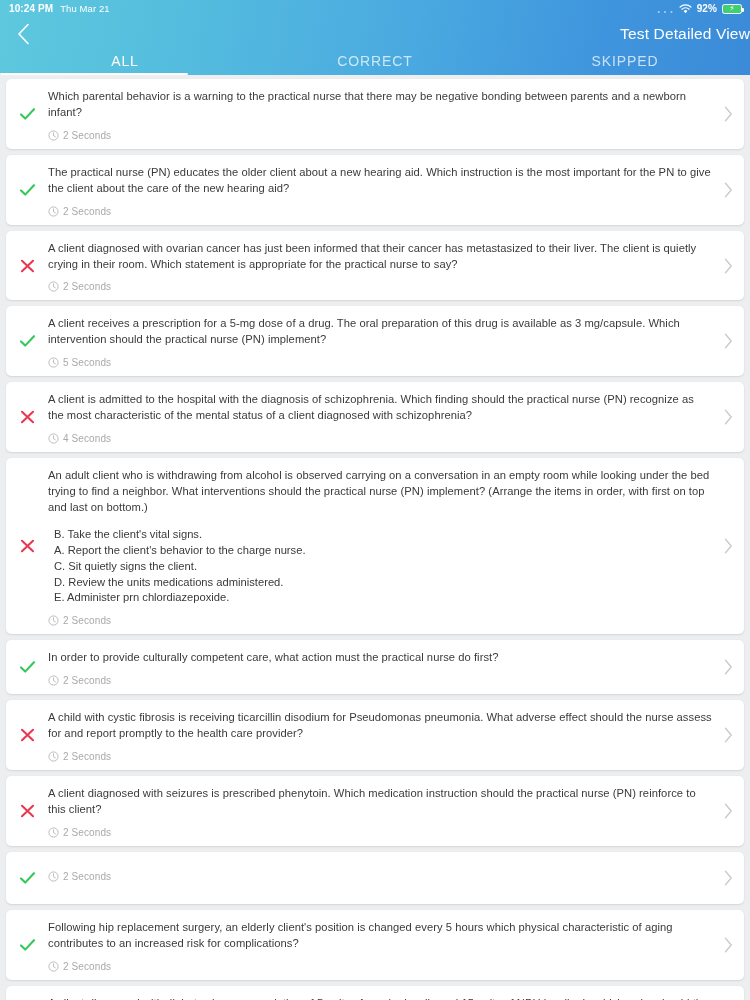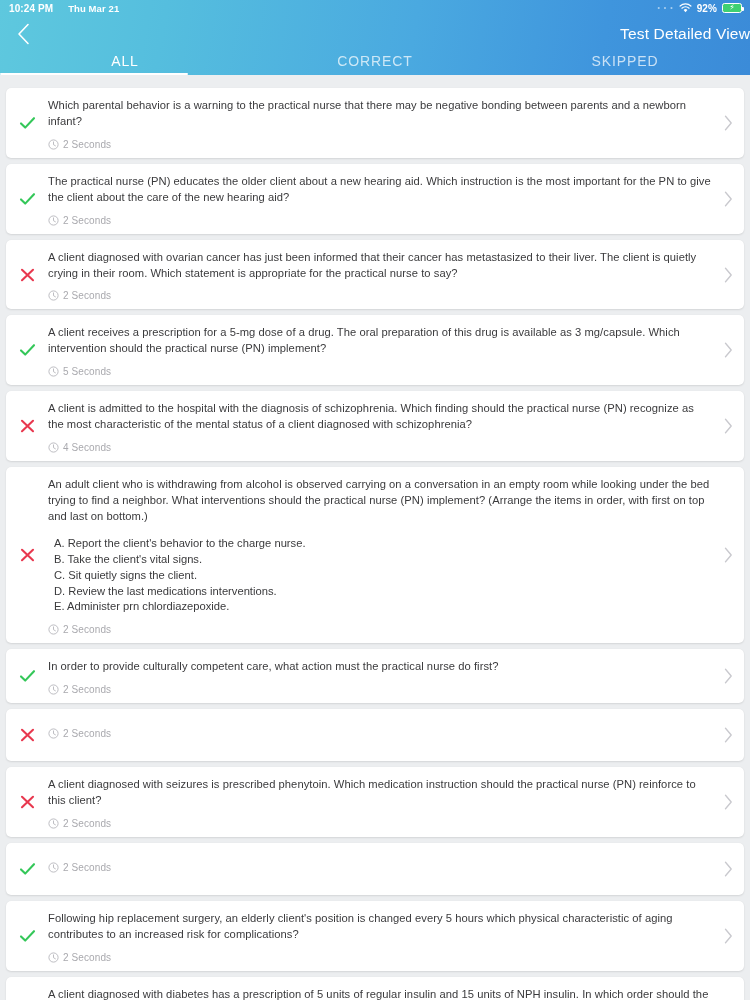--- a/index.html
+++ b/index.html
@@ -34,25 +34,25 @@
 
   
   .statusbar {
     height: 17px;
     display: flex;
     align-items: center;
     padding: 0 8px 0 9px;
     font-size: 10px;
     letter-spacing: 0.1px;
   }
-  .sb-left { display: flex; align-items: flex-start; gap: 15px; }
+  .sb-left { display: flex; align-items: flex-start; gap: 7px; }
   .sb-time { font-weight: 600; font-size: 10px; }
-  .sb-date { font-weight: 700; font-size: 9.5px; }
+  .sb-date { font-weight: 400; font-size: 9.5px; }
   .sb-spacer { flex: 1 1 auto; }
-  .sb-right { display: flex; align-items: flex-start; gap: 5px; }
+  .sb-right { display: flex; align-items: flex-end; gap: 5px; }
   .sb-dots {
     font-size: 7px;
     opacity: .55;
     letter-spacing: 1px;
     transform: translateY(1px);
   }
   .wifi-icon { display: inline-block; width: 13px; height: 10px; position: relative; }
   .wifi-icon svg { display: block; }
   .sb-batt-pct { font-weight: 700; font-size: 10px; }
   .battery {
@@ -137,21 +137,21 @@
     background: #ffffff;
     margin: 0 6px 6px 6px;
     border-radius: 5px;
     box-shadow: 0 1px 2px rgba(0,0,0,.10), 0 0 1px rgba(0,0,0,.06);
     display: flex;
     align-items: stretch;
     position: relative;
     min-height: 52px;
     cursor: pointer;
   }
-  .card:first-child { margin-top: 9px; }
+  .card:first-child { margin-top: 0; }
 
   .status-col {
     flex: 0 0 42px;
     display: flex;
     align-items: center;
     justify-content: center;
     padding-top: 0;
   }
 
   .mark { display: block; }
@@ -365,24 +365,24 @@
       </div>
       <div class="card">
         <div class="status-col">
           <svg width="17" height="16" viewBox="0 0 17 16" class="mark">
             <path d="M3 2.8 L14 13.2 M14 2.8 L3 13.2" stroke="#e8384f" stroke-width="2.1" fill="none" stroke-linecap="round"></path>
           </svg>
         </div>
         <div class="body-col">
           <div class="q-text">An adult client who is withdrawing from alcohol is observed carrying on a conversation in an empty room while looking under the bed trying to find a neighbor. What interventions should the practical nurse (PN) implement? (Arrange the items in order, with first on top and last on bottom.)</div>
           <div class="options">
+            <div class="option">B. Take the client's vital signs.</div>
             <div class="option">A. Report the client's behavior to the charge nurse.</div>
-            <div class="option">B. Take the client's vital signs.</div>
             <div class="option">C. Sit quietly signs the client.</div>
-            <div class="option">D. Review the last medications interventions.</div>
+            <div class="option">D. Review the units medications administered.</div>
             <div class="option">E. Administer prn chlordiazepoxide.</div>
           </div>
           <div class="time-row">
             <svg width="11" height="11" viewBox="0 0 11 11" class="clock-icon">
               <circle cx="5.5" cy="5.5" r="4.6" stroke="#b6b6bb" stroke-width=".9" fill="none"></circle>
               <path d="M5.5 2.9 V5.7 L7.4 6.8" stroke="#b6b6bb" stroke-width=".9" fill="none" stroke-linecap="round" stroke-linejoin="round"></path>
             </svg>
             <span class="time-text">2 Seconds</span>
           </div>
         </div>
@@ -414,20 +414,21 @@
           </svg>
         </div>
       </div>
       <div class="card">
         <div class="status-col">
           <svg width="17" height="16" viewBox="0 0 17 16" class="mark">
             <path d="M3 2.8 L14 13.2 M14 2.8 L3 13.2" stroke="#e8384f" stroke-width="2.1" fill="none" stroke-linecap="round"></path>
           </svg>
         </div>
         <div class="body-col">
+          <div class="q-text">A child with cystic fibrosis is receiving ticarcillin disodium for Pseudomonas pneumonia. What adverse effect should the nurse assess for and report promptly to the health care provider?</div>
           <div class="time-row">
             <svg width="11" height="11" viewBox="0 0 11 11" class="clock-icon">
               <circle cx="5.5" cy="5.5" r="4.6" stroke="#b6b6bb" stroke-width=".9" fill="none"></circle>
               <path d="M5.5 2.9 V5.7 L7.4 6.8" stroke="#b6b6bb" stroke-width=".9" fill="none" stroke-linecap="round" stroke-linejoin="round"></path>
             </svg>
             <span class="time-text">2 Seconds</span>
           </div>
         </div>
         <div class="chev-col">
           <svg width="9" height="16" viewBox="0 0 9 16" class="chev">

